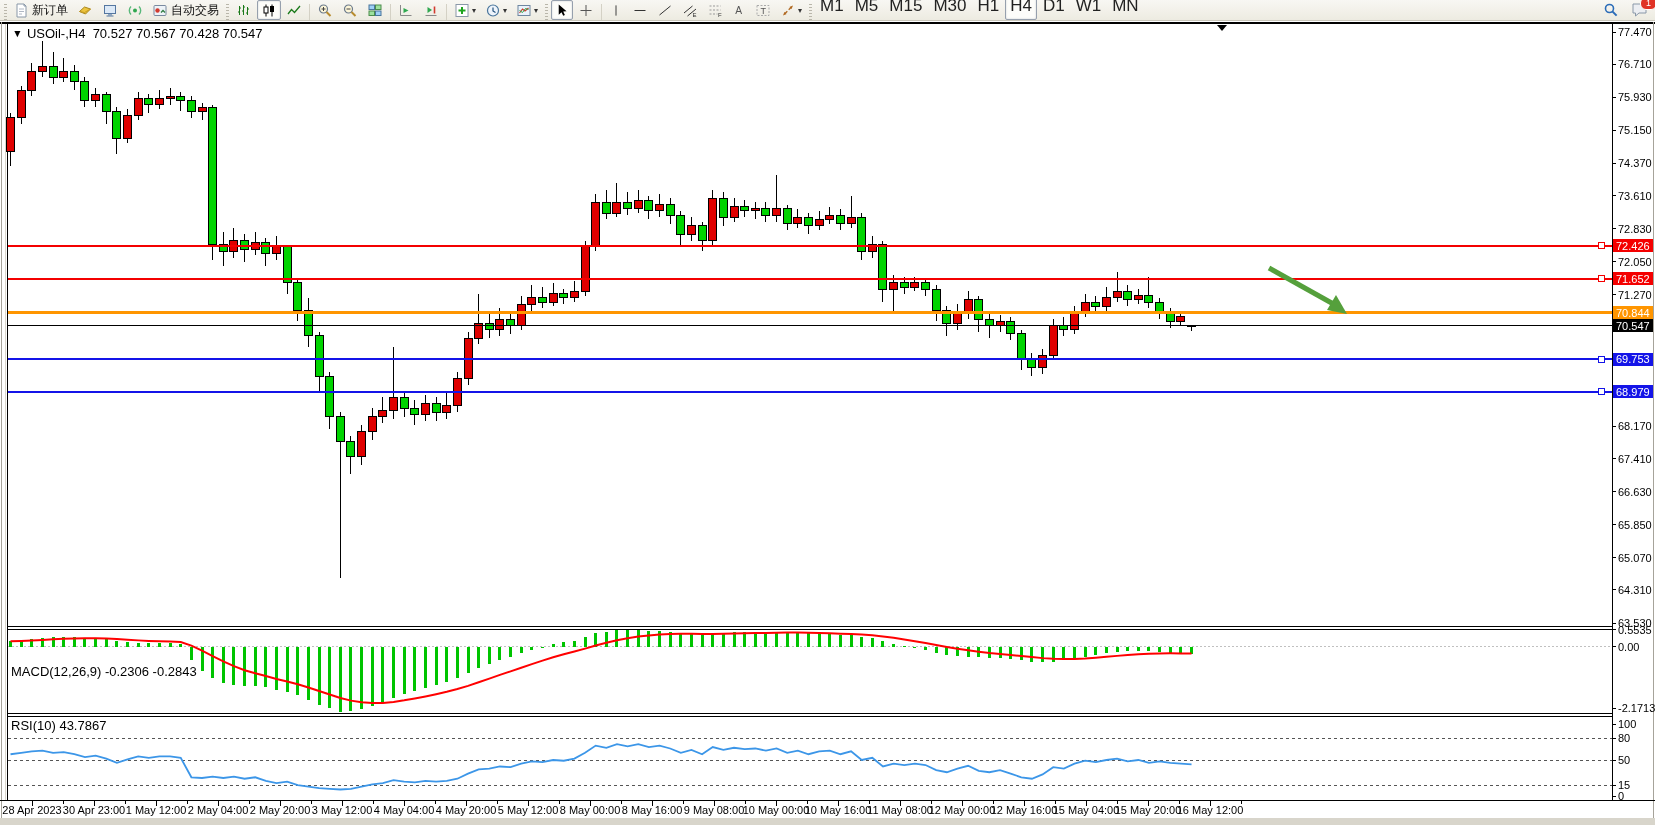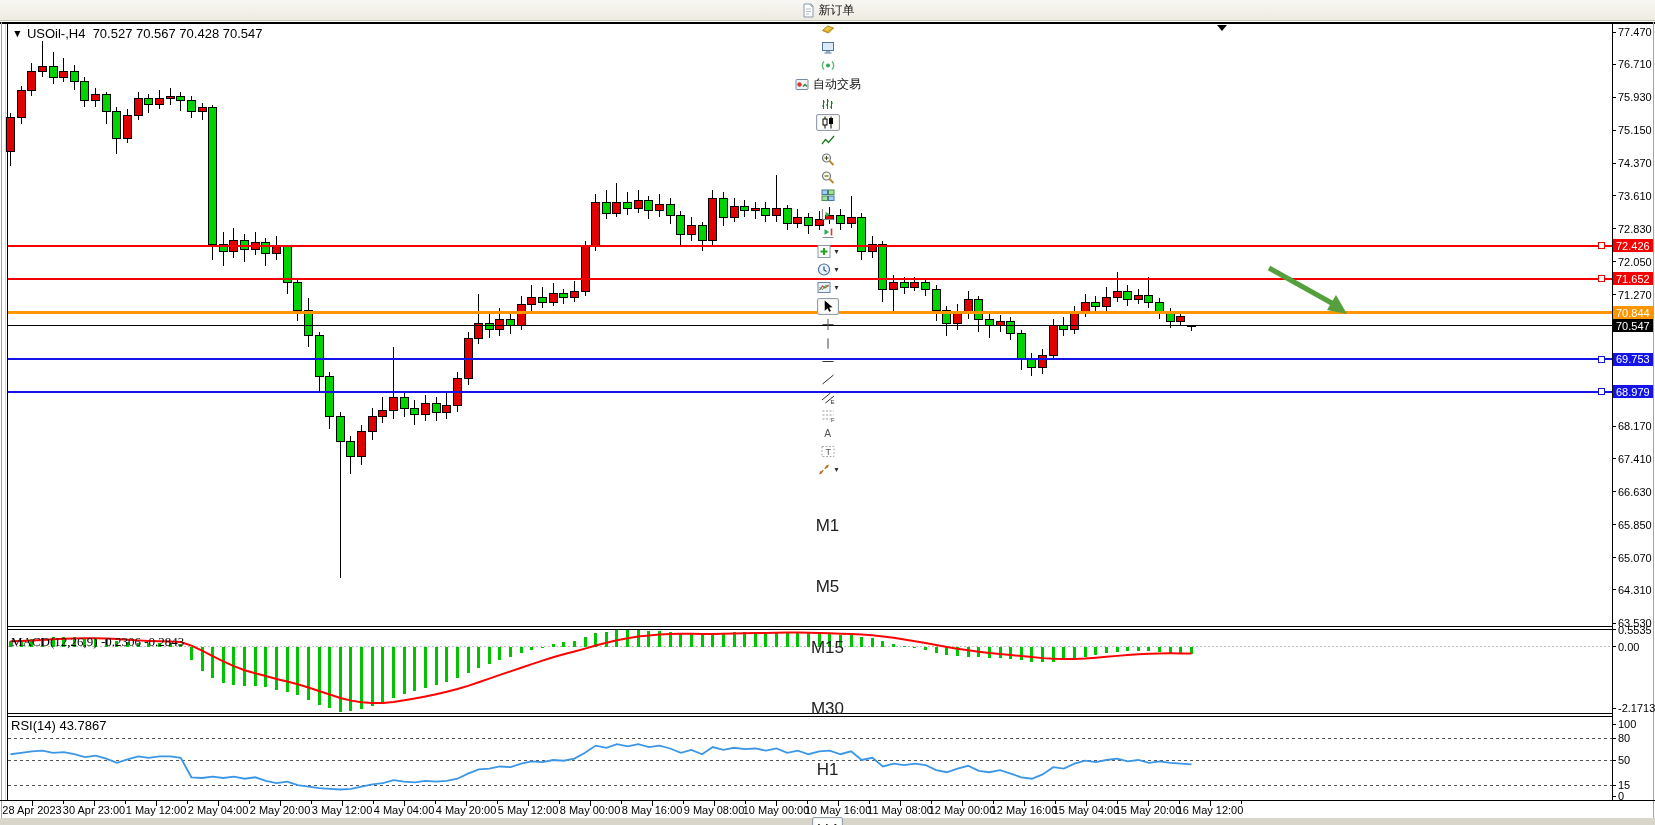--- a/index.html
+++ b/index.html
@@ -1,40 +1,40 @@
 <!DOCTYPE html>
 <html><head>
 <meta charset="utf-8">
 <style>
   html,body{margin:0;padding:0;background:#fff;}
   body{width:1655px;height:825px;position:relative;overflow:hidden;
        font-family:"Liberation Sans","DejaVu Sans",sans-serif;font-size:11px;color:#000;}
   
   #toolbar{position:absolute;left:0;top:0;width:1655px;height:21px;
            background:linear-gradient(#f8f7f3,#edebe1);border-bottom:1px solid #c9c6ba;
-           display:flex;align-items:center;gap:1px;padding:0 2px;box-sizing:border-box;z-index:5;flex-direction:column;}
+           display:flex;align-items:flex-end;gap:1px;padding:0 2px;box-sizing:border-box;z-index:5;}
   .tb{height:18px;display:flex;align-items:center;gap:3px;padding:0 3px;border:1px solid transparent;
       border-radius:2px;cursor:default;white-space:nowrap;}
   .tb.active{border:1px solid #96a0ad;background:#fdfdfa;box-shadow:inset 0 0 2px #c9ccd2;}
   .tb svg{display:block;}
   .tf{font-size:17px;color:#222;padding:4px 4px;margin-top:32px;}
   .sep{width:1px;height:16px;background:#d4d1c5;margin:0 2px;}
   .grip{width:3px;height:16px;margin:0 2px;
         background:repeating-linear-gradient(#b9b6aa 0 1px,transparent 1px 3px);}
   .caret{font-size:8px;color:#333;margin-left:-1px;}
   .lbl{font-size:12px;color:#111;}
   #right-tools{margin-left:auto;display:flex;align-items:center;gap:4px;}
   #chat-wrap{position:relative;}
   #badge{position:absolute;top:-4px;right:-5px;min-width:11px;height:11px;border-radius:6px;
          background:#e03226;color:#fff;font-size:9px;line-height:11px;text-align:center;
          padding:0 2px;border:1px solid #fff;}
   
   .overlay{position:absolute;z-index:3;font-size:13px;color:#000;white-space:nowrap;}
   #symbol-label{left:11px;top:26px;}
-  #macd-label{left:11px;top:634px;font-family:Liberation Serif, serif;}
+  #macd-label{left:11px;top:664px;}
   #rsi-label{left:11px;top:718px;}
   #chart-svg{position:absolute;left:0;top:0;z-index:1;}
   #bottom-strip{position:absolute;left:0;top:818px;width:1655px;height:7px;background:#d8d5cb;}
   .tri{display:inline-block;transform:scale(.8);margin-right:3px;}
 </style>
 </head>
 <body>
 
 <div id="toolbar">
   <div class="grip"></div>
@@ -828,14 +828,14 @@
       <line x1="1241" y1="801" x2="1241" y2="804" stroke="#000" shape-rendering="crispEdges"></line>
       <text x="1210" y="814" text-anchor="middle" fill="#000">16 May 12:00</text>
     </g>
   </svg>
 
 <div class="overlay" id="symbol-label">
   <span class="tri">▼</span><span>USOil-,H4</span>&nbsp;
   <span>70.527 70.567 70.428 70.547</span>
 </div>
 <div class="overlay" id="macd-label">MACD(12,26,9) -0.2306 -0.2843</div>
-<div class="overlay" id="rsi-label">RSI(14) 43.7867</div>
+<div class="overlay" id="rsi-label">RSI(10) 43.7867</div>
 <div id="bottom-strip"></div>
 
 </body></html>

